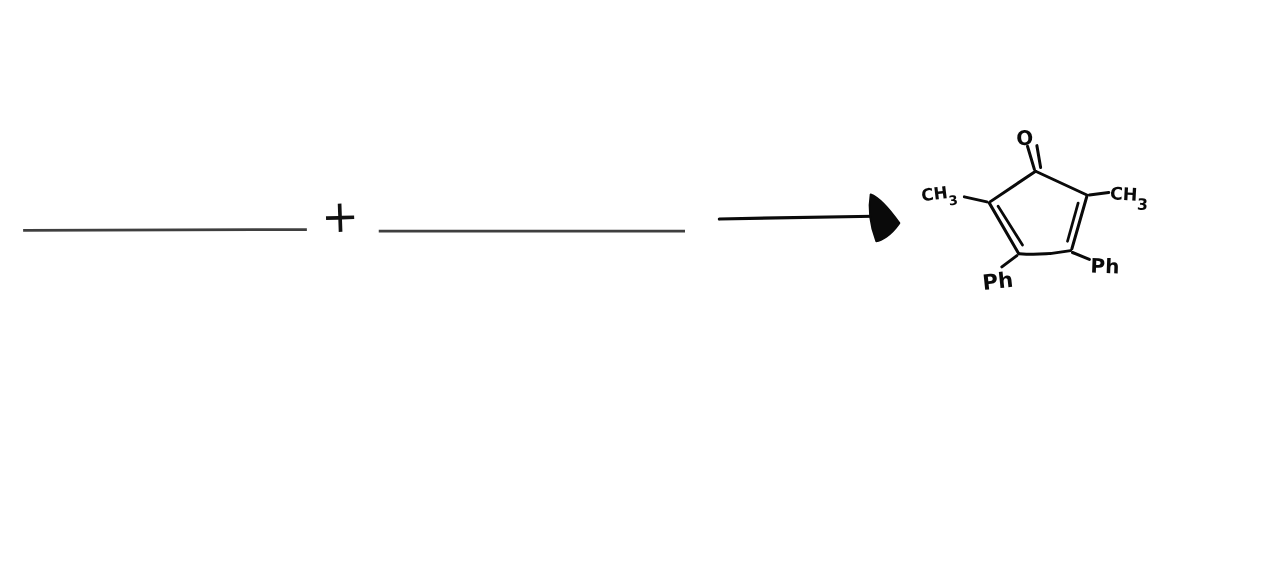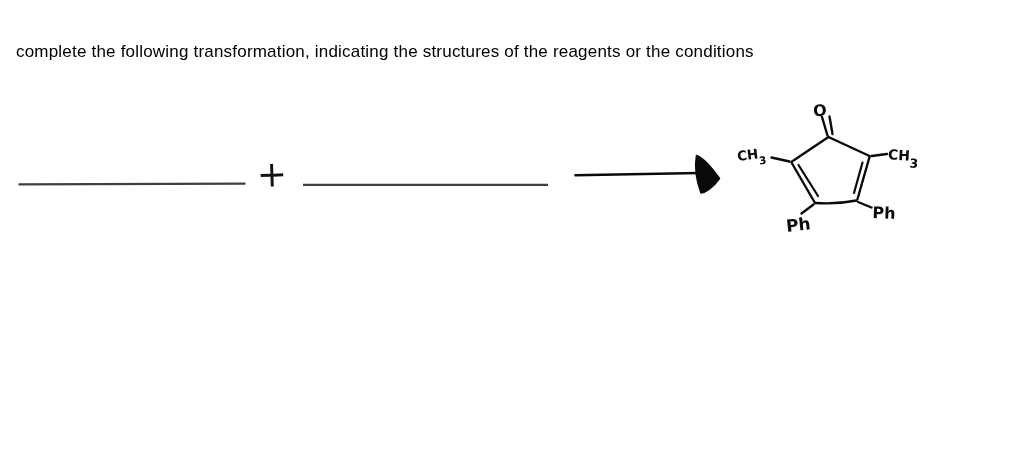--- a/index.html
+++ b/index.html
@@ -52,21 +52,20 @@
     font-weight: 400;
     font-size: 36px;
     fill: #111111;
   }
 </style>
 </head>
 <body>
 
 <div class="sheet">
 
-  <div class="prompt">complete the following transformation, indicating the structures of the reagents or the conditions</div>
 
   <svg class="canvas" width="1013" height="462" viewBox="0 0 1013 462">
 
     <path class="blank" d="M18.5,184.3 L245.5,183.6"></path>
 
     <text class="plus" x="272" y="174" text-anchor="middle" dominant-baseline="central" transform="rotate(-2 272 174)">+</text>
 
     <path class="blank" d="M303,184.8 L548,184.8"></path>
 
     <g>

